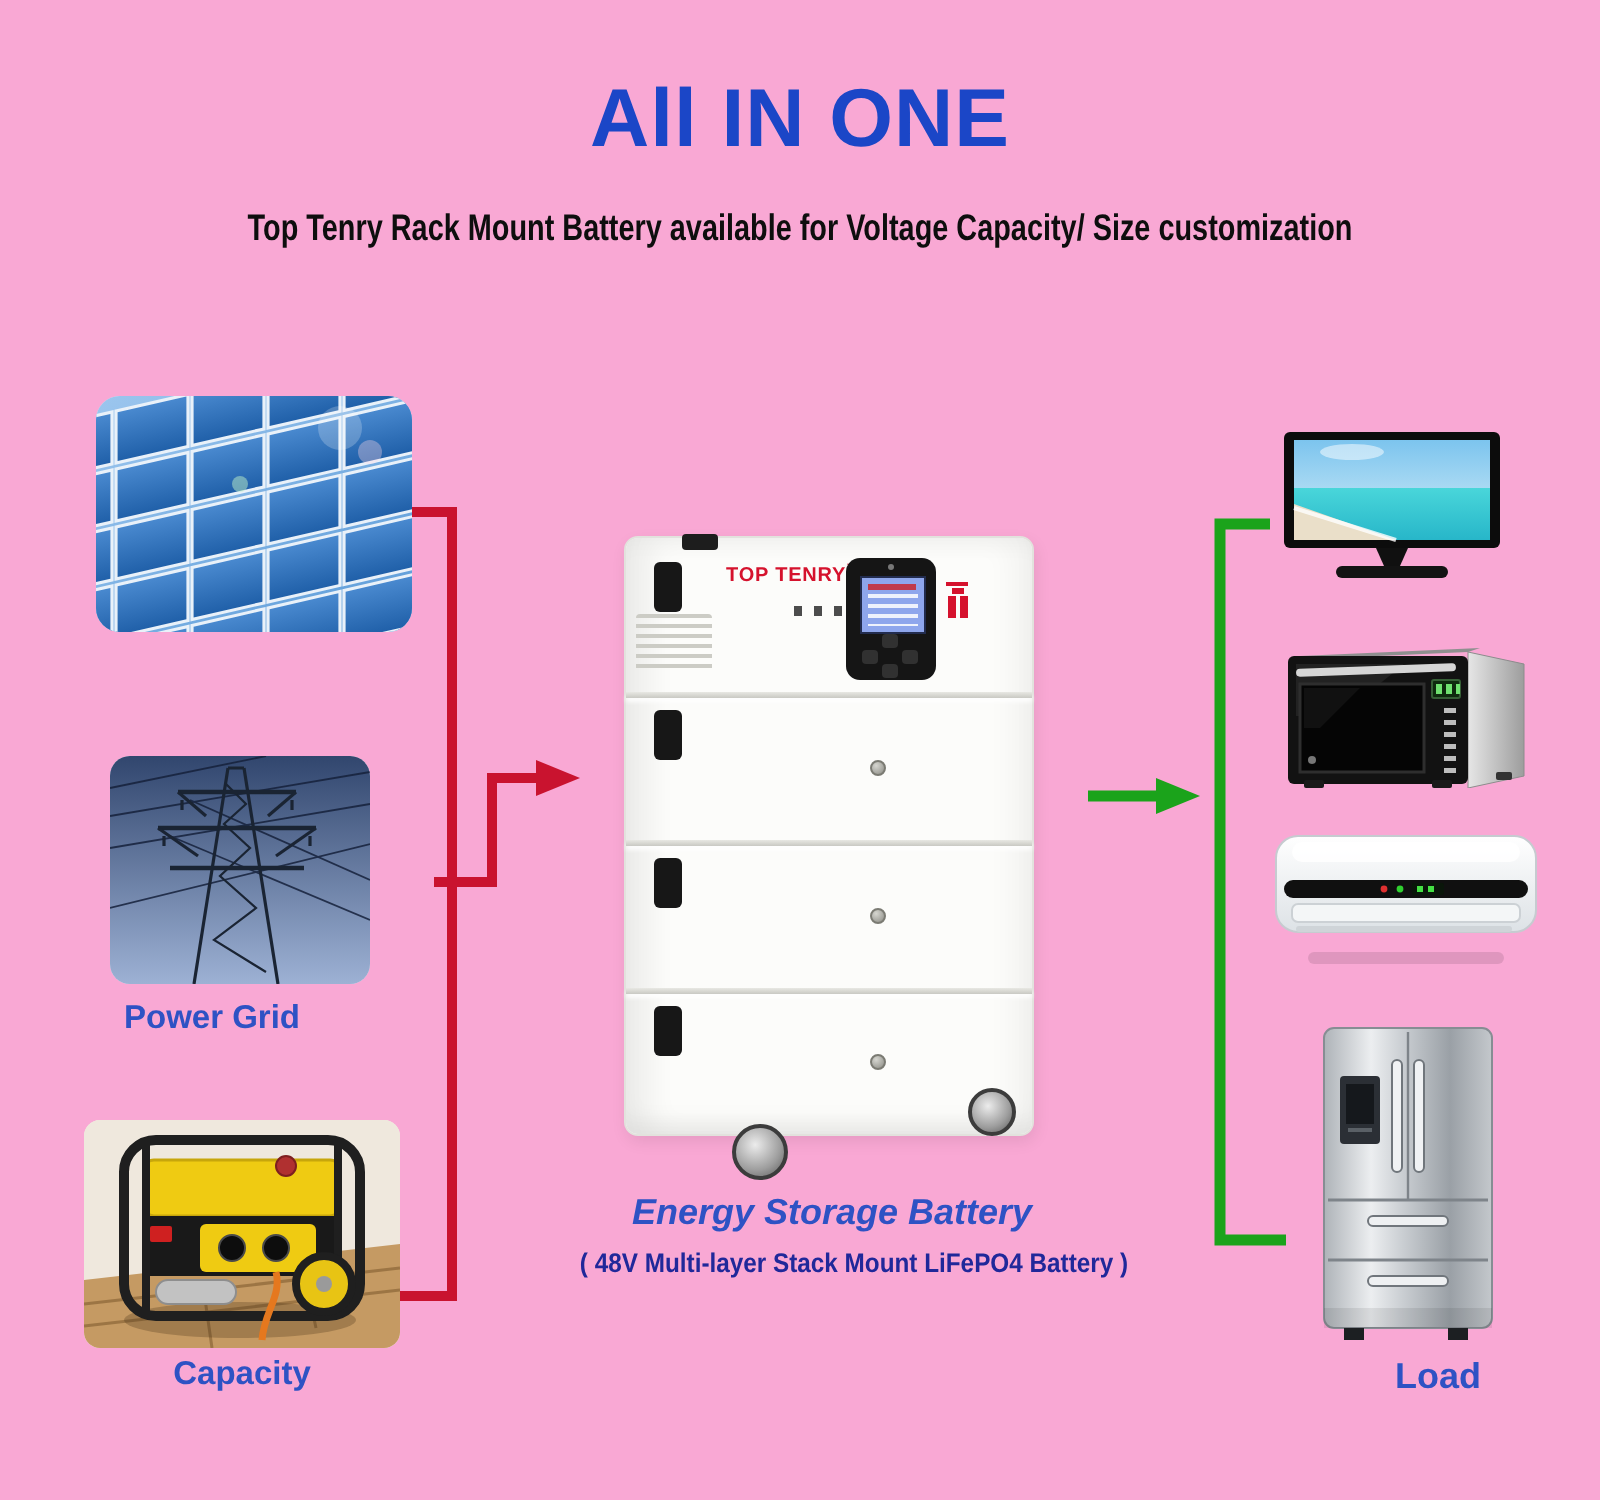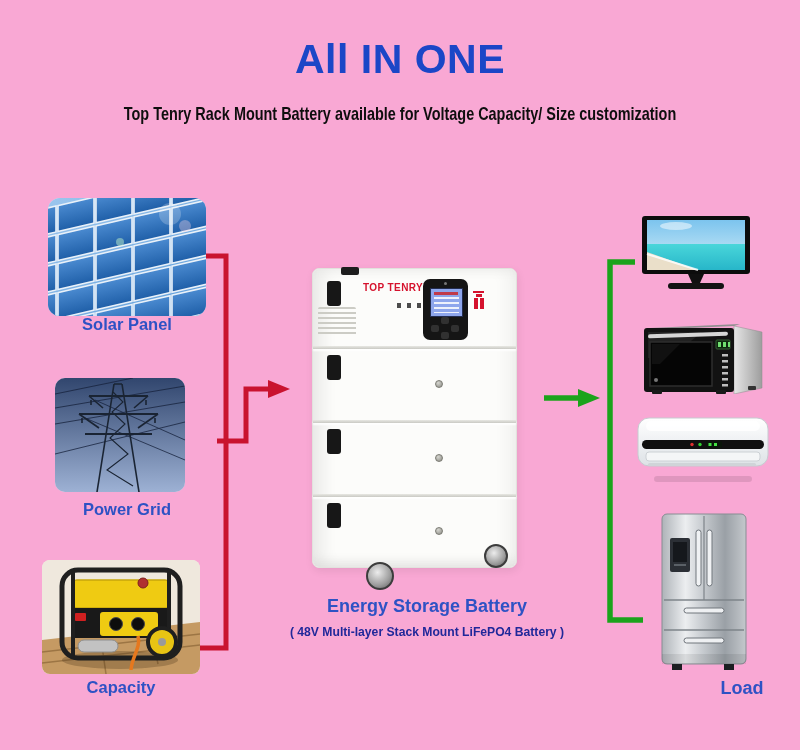--- a/index.html
+++ b/index.html
@@ -116,21 +116,20 @@
             <rect x="66" y="116" width="36" height="26"></rect>
             <rect x="104" y="116" width="36" height="26"></rect>
             <rect x="142" y="116" width="36" height="26"></rect>
         </g>
       </g>
       <circle cx="122" cy="16" r="11" fill="#ffffff" opacity=".22"></circle>
       <circle cx="137" cy="28" r="6" fill="#ffd7e4" opacity=".35"></circle>
       <circle cx="72" cy="44" r="4" fill="#bdf0c8" opacity=".5"></circle>
     </svg>
   </div>
-  <div class="abs cap cap16" style="left:48px;top:315px;width:158px;">Solar Panel</div>
 
   <div class="abs img-card r10" style="left:55px;top:378px;width:130px;height:114px;">
     <svg width="130" height="114" viewBox="0 0 130 114">
       <defs>
         <linearGradient id="sky2" x1="0" y1="0" x2="0" y2="1">
           <stop offset="0" stop-color="#31466e"></stop>
             <stop offset="1" stop-color="#9db1d4"></stop>
         </linearGradient>
       </defs>
       <rect width="130" height="114" fill="url(#sky2)"></rect>
@@ -154,21 +153,21 @@
         <line x1="24" y1="36" x2="44" y2="50"></line>
           <line x1="103" y1="36" x2="83" y2="50"></line>
         <line x1="36" y1="22" x2="36" y2="27"></line>
           <line x1="91" y1="22" x2="91" y2="27"></line>
         <line x1="27" y1="40" x2="27" y2="45"></line>
           <line x1="100" y1="40" x2="100" y2="45"></line>
         <line x1="59" y1="6" x2="67" y2="6"></line>
       </g>
     </svg>
   </div>
-  <div class="abs cap cap16" style="left:62px;top:500px;width:130px;">Power Grid</div>
+  <div class="abs cap cap16" style="left:41px;top:500px;width:130px;">Power Grid</div>
 
   <div class="abs img-card r8" style="left:42px;top:560px;width:158px;height:114px;background:#f2ece2;">
     <svg width="158" height="114" viewBox="0 0 158 114">
       <rect width="158" height="114" fill="#efe8dd"></rect>
       <polygon points="0,80 158,62 158,114 0,114" fill="#c59a63"></polygon>
       <g stroke="#9c7544" stroke-width="1.5">
         <line x1="0" y1="92" x2="158" y2="74"></line>
           <line x1="0" y1="103" x2="158" y2="85"></line>
         <line x1="60" y1="86" x2="64" y2="114"></line>
           <line x1="110" y1="76" x2="116" y2="104"></line>
@@ -225,21 +224,21 @@
       <rect x="3" y="9" width="4" height="11" fill="var(--brand-red)"></rect>
       <rect x="9" y="9" width="4" height="11" fill="var(--brand-red)"></rect>
     </svg>
     <div class="b-screw" style="top:111px"></div>
     <div class="b-screw" style="top:185px"></div>
     <div class="b-screw" style="top:258px"></div>
   </div>
   <div class="wheel" style="left:366px;top:562px;width:24px;height:24px;"></div>
   <div class="wheel" style="left:484px;top:544px;width:20px;height:20px;"></div>
 
-  <div class="abs cap cap19" style="left:302px;top:596px;width:250px;">Energy Storage Battery</div>
+  <div class="abs cap cap19" style="left:291px;top:596px;width:250px;font-style:italic;">Energy Storage Battery</div>
   <div class="abs subcap" style="left:242px;top:624px;width:370px;">( 48V Multi-layer Stack Mount LiFePO4 Battery )</div>
 
   <div class="abs" style="left:640px;top:216px;width:112px;height:76px;">
     <svg width="112" height="76" viewBox="0 0 112 76">
       <defs>
         <linearGradient id="tvsky" x1="0" y1="0" x2="0" y2="1">
           <stop offset="0" stop-color="#7cc4ee"></stop>
             <stop offset="1" stop-color="#d8f0f8"></stop>
         </linearGradient>
         <linearGradient id="tvsea" x1="0" y1="0" x2="0" y2="1">
@@ -337,15 +336,15 @@
       <line x1="4" y1="88" x2="84" y2="88" stroke="#7e848a" stroke-width="1.5"></line>
       <rect x="24" y="96" width="40" height="5" rx="2.5" fill="#eef0f2" stroke="#70767c"></rect>
       <line x1="4" y1="118" x2="84" y2="118" stroke="#7e848a" stroke-width="1.5"></line>
       <rect x="24" y="126" width="40" height="5" rx="2.5" fill="#eef0f2" stroke="#70767c"></rect>
       <rect x="2" y="142" width="84" height="10" fill="rgba(0,0,0,.08)"></rect>
       <rect x="12" y="152" width="10" height="6" fill="#1c1f22"></rect>
       <rect x="64" y="152" width="10" height="6" fill="#1c1f22"></rect>
     </svg>
   </div>
 
-  <div class="abs cap cap19" style="left:692px;top:678px;width:100px;">Load</div>
+  <div class="abs cap cap19" style="left:669px;top:678px;width:100px;">Load</div>
 
 </div>
 
 </body></html>

